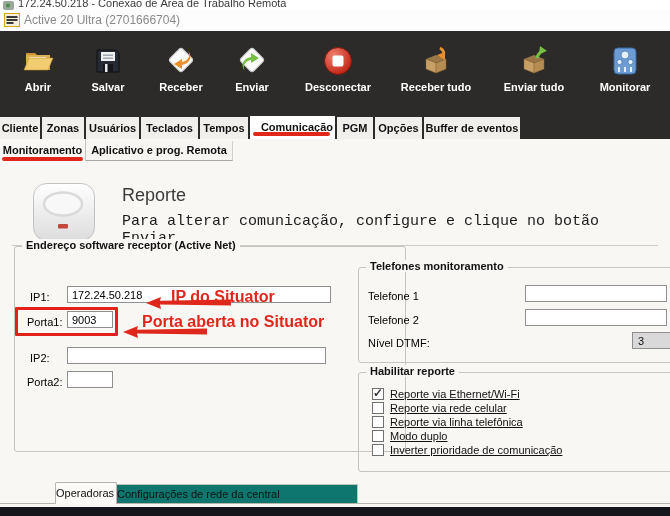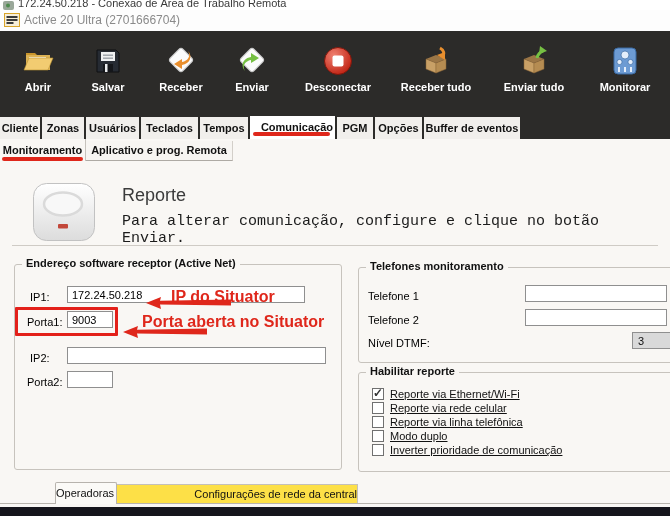--- a/index.html
+++ b/index.html
@@ -42,42 +42,42 @@
   .redarrow { position:absolute; }
   
   .device { position:absolute; left:32px; top:182px; }
   .rtitle { position:absolute; left:122px; top:185px; font-size:18px; color:#3b3b3b; }
   .rsub { position:absolute; left:122px; top:213px; font-size:15px; color:#1c1c1c;font-family:Liberation Mono, monospace; }
   .hdivider { position:absolute; left:12px; top:245px; width:646px; height:1px; background:#cfcbc5; }
   
   .group { position:absolute; border:1px solid #c7c3bd; border-radius:3px; }
   .group .legend { position:absolute; top:-8px; left:7px; background:#f9f7f4; padding:0 4px;
                    font-weight:bold; font-size:11px; white-space:nowrap; }
-  .g-receiver { left:14px; top:264px; width:328px; height:206px; }
+  .g-receiver { left:14px; top:246px; width:392px; height:206px; }
   .g-phones   { left:358px; top:267px; width:330px; height:96px; }
   .g-enable   { left:358px; top:372px; width:330px; height:100px; }
   .flabel { position:absolute; font-size:11px; color:#000; white-space:nowrap; }
   .txt { position:absolute; border:1px solid #8f8f8f; background:#fff; font-family:"Liberation Sans",sans-serif;
          font-size:11px; padding:0 4px; height:17px; color:#000; }
   .dtmfbox { position:absolute; border:1px solid #8f8f8f; background:#d9d9d9; font-size:11px;
              height:17px; line-height:16px; padding-left:5px; }
   
   .cbrow { position:absolute; left:13px; height:13px; }
   .cb { position:absolute; left:0; top:0; width:12px; height:12px; background:#fff; border:1px solid #707070; cursor:pointer; }
   .cb .tick { display:none; position:absolute; left:0px; top:-3px; font-size:12px; font-weight:bold; color:#333; }
   .cb.checked .tick { display:block; }
   .cblabel { position:absolute; left:18px; top:0; line-height:13px; white-space:nowrap;text-decoration:underline; }
   
   .bline { position:absolute; left:0; top:503px; width:670px; height:1px; background:#b7b3ad; }
   .btab1 { position:absolute; left:55px; top:482px; width:62px; height:22px; background:#fbfaf7; z-index:2;
            border:1px solid #b7b3ad; border-bottom:none; border-radius:2px 2px 0 0;
            line-height:20px; font-size:11px; cursor:pointer; }
-  .btab2 { position:absolute; left:117px; top:484px; width:241px; height:19px; background:#fde047;
+  .btab2 { position:absolute; left:117px; top:484px; width:241px; height:19px; background:#0f766e;
            border-top:1px solid #c4c0ba; border-right:1px solid #c4c0ba;
-           line-height:18px; text-align:right; font-size:11px; cursor:pointer; }
+           line-height:18px; text-align:left; font-size:11px; cursor:pointer; }
   .darkbar { position:absolute; left:0; top:507px; width:670px; height:9px; background:#15151c; }
 </style>
 </head>
 <body>
 
 <div id="screen">
 
   <div class="titlebar">
     <span class="ticn">
       <svg width="11" height="9">
@@ -244,21 +244,21 @@
     </svg>
   </span>
   <div class="rtitle">Reporte</div>
   <div class="rsub">Para alterar comunicação, configure e clique no botão Enviar.</div>
   <div class="hdivider"></div>
 
   <div class="group g-receiver">
     <span class="legend">Endereço software receptor (Active Net)</span>
   </div>
   <span class="flabel" style="left:30px;top:291px">IP1:</span>
-  <input class="txt" style="left: 67px; top: 286px; width: 238px;" value="172.24.50.218">
+  <input class="txt" style="left: 67px; top: 286px; width: 264px;" value="172.24.50.218">
   <span class="flabel" style="left:27px;top:316px">Porta1:</span>
   <input class="txt" style="left: 67px; top: 311px; width: 46px;" value="9003">
   <span class="flabel" style="left:30px;top:352px">IP2:</span>
   <input class="txt" style="left: 67px; top: 347px; width: 259px;" value="">
   <span class="flabel" style="left:27px;top:376px">Porta2:</span>
   <input class="txt" style="left: 67px; top: 371px; width: 46px;" value="">
 
   <div class="redbox"></div>
   <span class="rednote" style="left:171px;top:288px">IP do Situator</span>
   <span class="redarrow" style="left:146px;top:297px">

